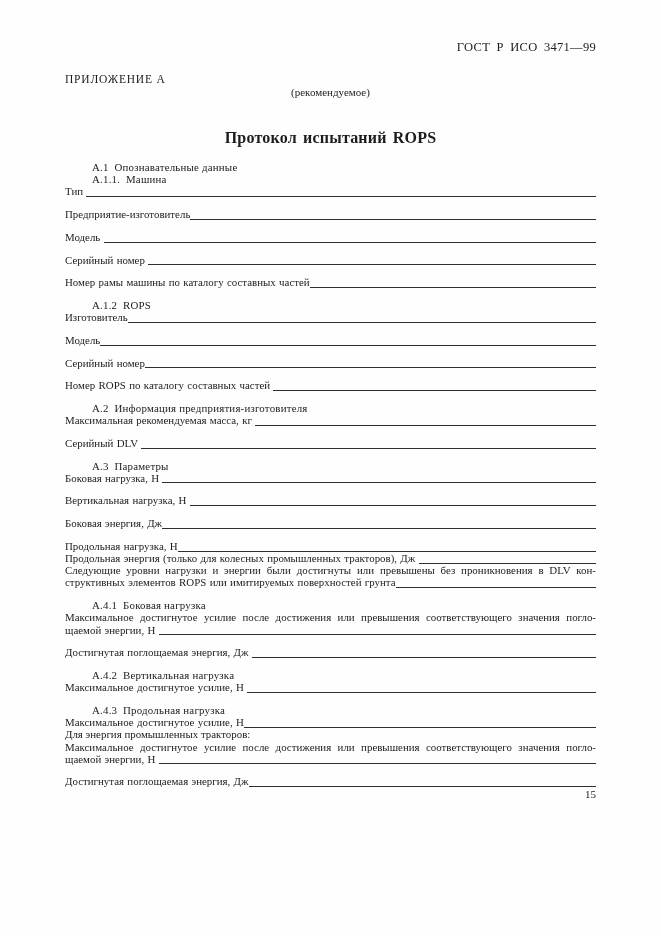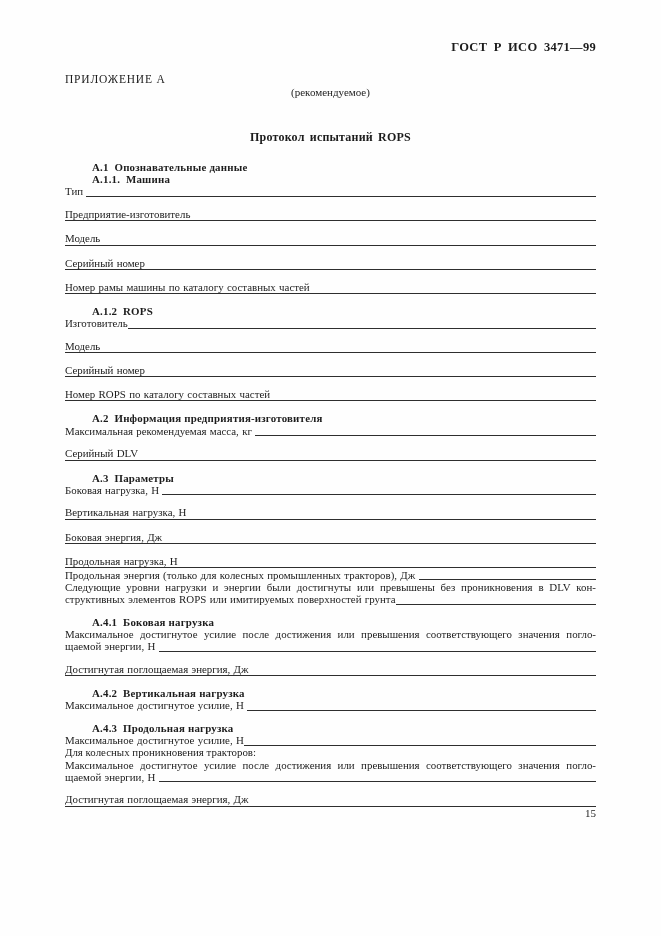--- a/index.html
+++ b/index.html
@@ -14,21 +14,21 @@
     background: #fefefe;
     color: #1c1c1c;
     font-family: "Liberation Serif", "DejaVu Serif", serif;
     font-size: 10.9px;
     overflow: hidden;
     box-sizing: border-box;
     padding: 40px 65px 0 65px;
   }
   .std-ref {
     text-align: right;
-    font-weight: bold;
+    font-weight: normal;
     font-size: 12.5px;
     word-spacing: 3px;
     letter-spacing: 0.3px;
     line-height: 14px;
   }
   .annex-title {
     margin-top: 19px;
     font-size: 11.5px;
     letter-spacing: 0.8px;
     line-height: 12.5px;
@@ -36,33 +36,33 @@
   .annex-sub {
     text-align: center;
     font-size: 11px;
     line-height: 12.5px;
   }
   .doc-title {
     margin-top: 33px;
     margin-bottom: 17px;
     text-align: center;
     font-weight: bold;
-    font-size: 12px;
+    font-size: 16px;
     word-spacing: 2px;
     letter-spacing: 0.2px;
     line-height: 13px;
   }
   .form-body { }
   .line {
     line-height: 12.2px;
     white-space: pre;
   }
-  .line.gap { margin-top: 10.5px; flex-direction: column; }
+  .line.gap { margin-top: 10.5px; }
   .heading {
-    font-weight: bold;
+    font-weight: normal;
     padding-left: 27px;
     letter-spacing: 0.2px;
   }
   .just {
     white-space: normal;
     text-align: justify;
     text-align-last: justify;
     word-spacing: 0.5px;
   }
   .frow {
@@ -121,20 +121,20 @@
       <div class="line just">Следующие уровни нагрузки и энергии были достигнуты или превышены без проникновения в DLV кон-</div>
       <div class="line frow"><span class="flabel">структивных элементов ROPS или имитируемых поверхностей грунта</span><span class="fill"></span></div>
       <div class="line heading gap">А.4.1  Боковая нагрузка</div>
       <div class="line just">Максимальное достигнутое усилие после достижения или превышения соответствующего значения погло-</div>
       <div class="line frow"><span class="flabel">щаемой энергии, Н </span><span class="fill"></span></div>
       <div class="line frow gap"><span class="flabel">Достигнутая поглощаемая энергия, Дж </span><span class="fill"></span></div>
       <div class="line heading gap">А.4.2  Вертикальная нагрузка</div>
       <div class="line frow"><span class="flabel">Максимальное достигнутое усилие, Н </span><span class="fill"></span></div>
       <div class="line heading gap">А.4.3  Продольная нагрузка</div>
       <div class="line frow"><span class="flabel">Максимальное достигнутое усилие, Н</span><span class="fill"></span></div>
-      <div class="line">Для колесных проникновения тракторов:</div>
+      <div class="line">Для энергия промышленных тракторов:</div>
       <div class="line just">Максимальное достигнутое усилие после достижения или превышения соответствующего значения погло-</div>
       <div class="line frow"><span class="flabel">щаемой энергии, Н </span><span class="fill"></span></div>
       <div class="line frow gap"><span class="flabel">Достигнутая поглощаемая энергия, Дж</span><span class="fill"></span></div>
     </div>
 
   <div class="page-number">15</div>
 </div>
 
 </body></html>

